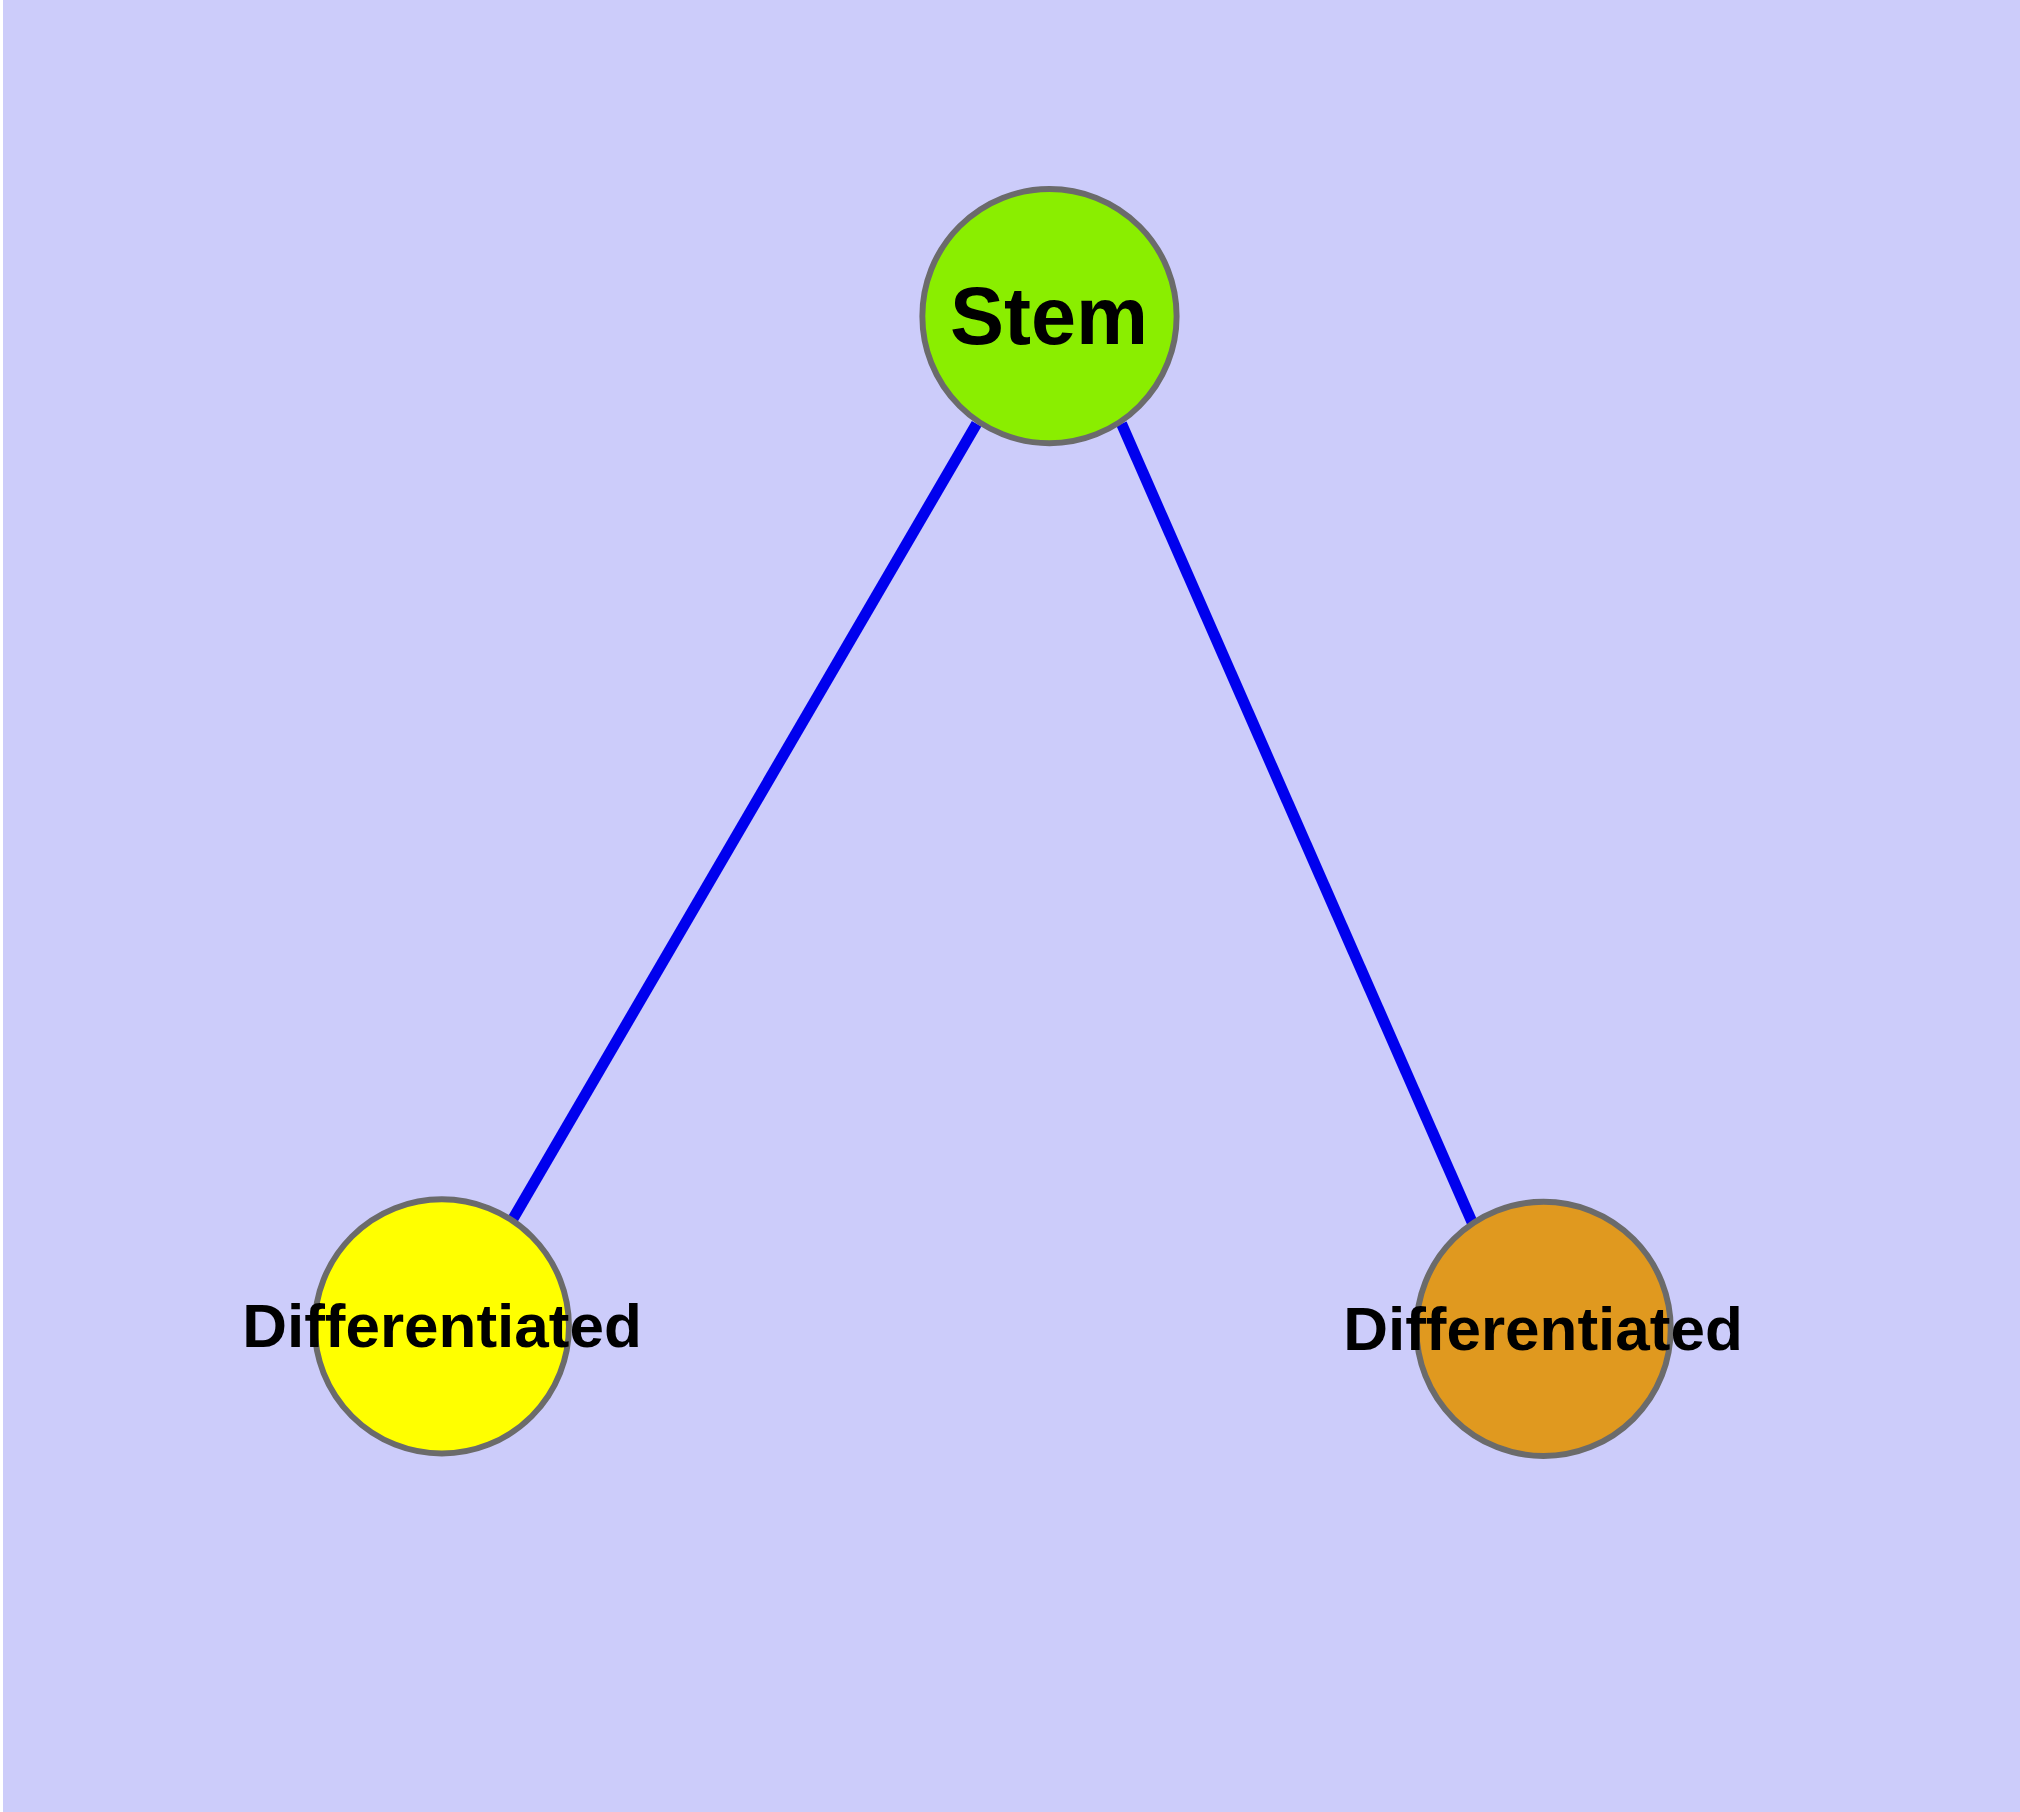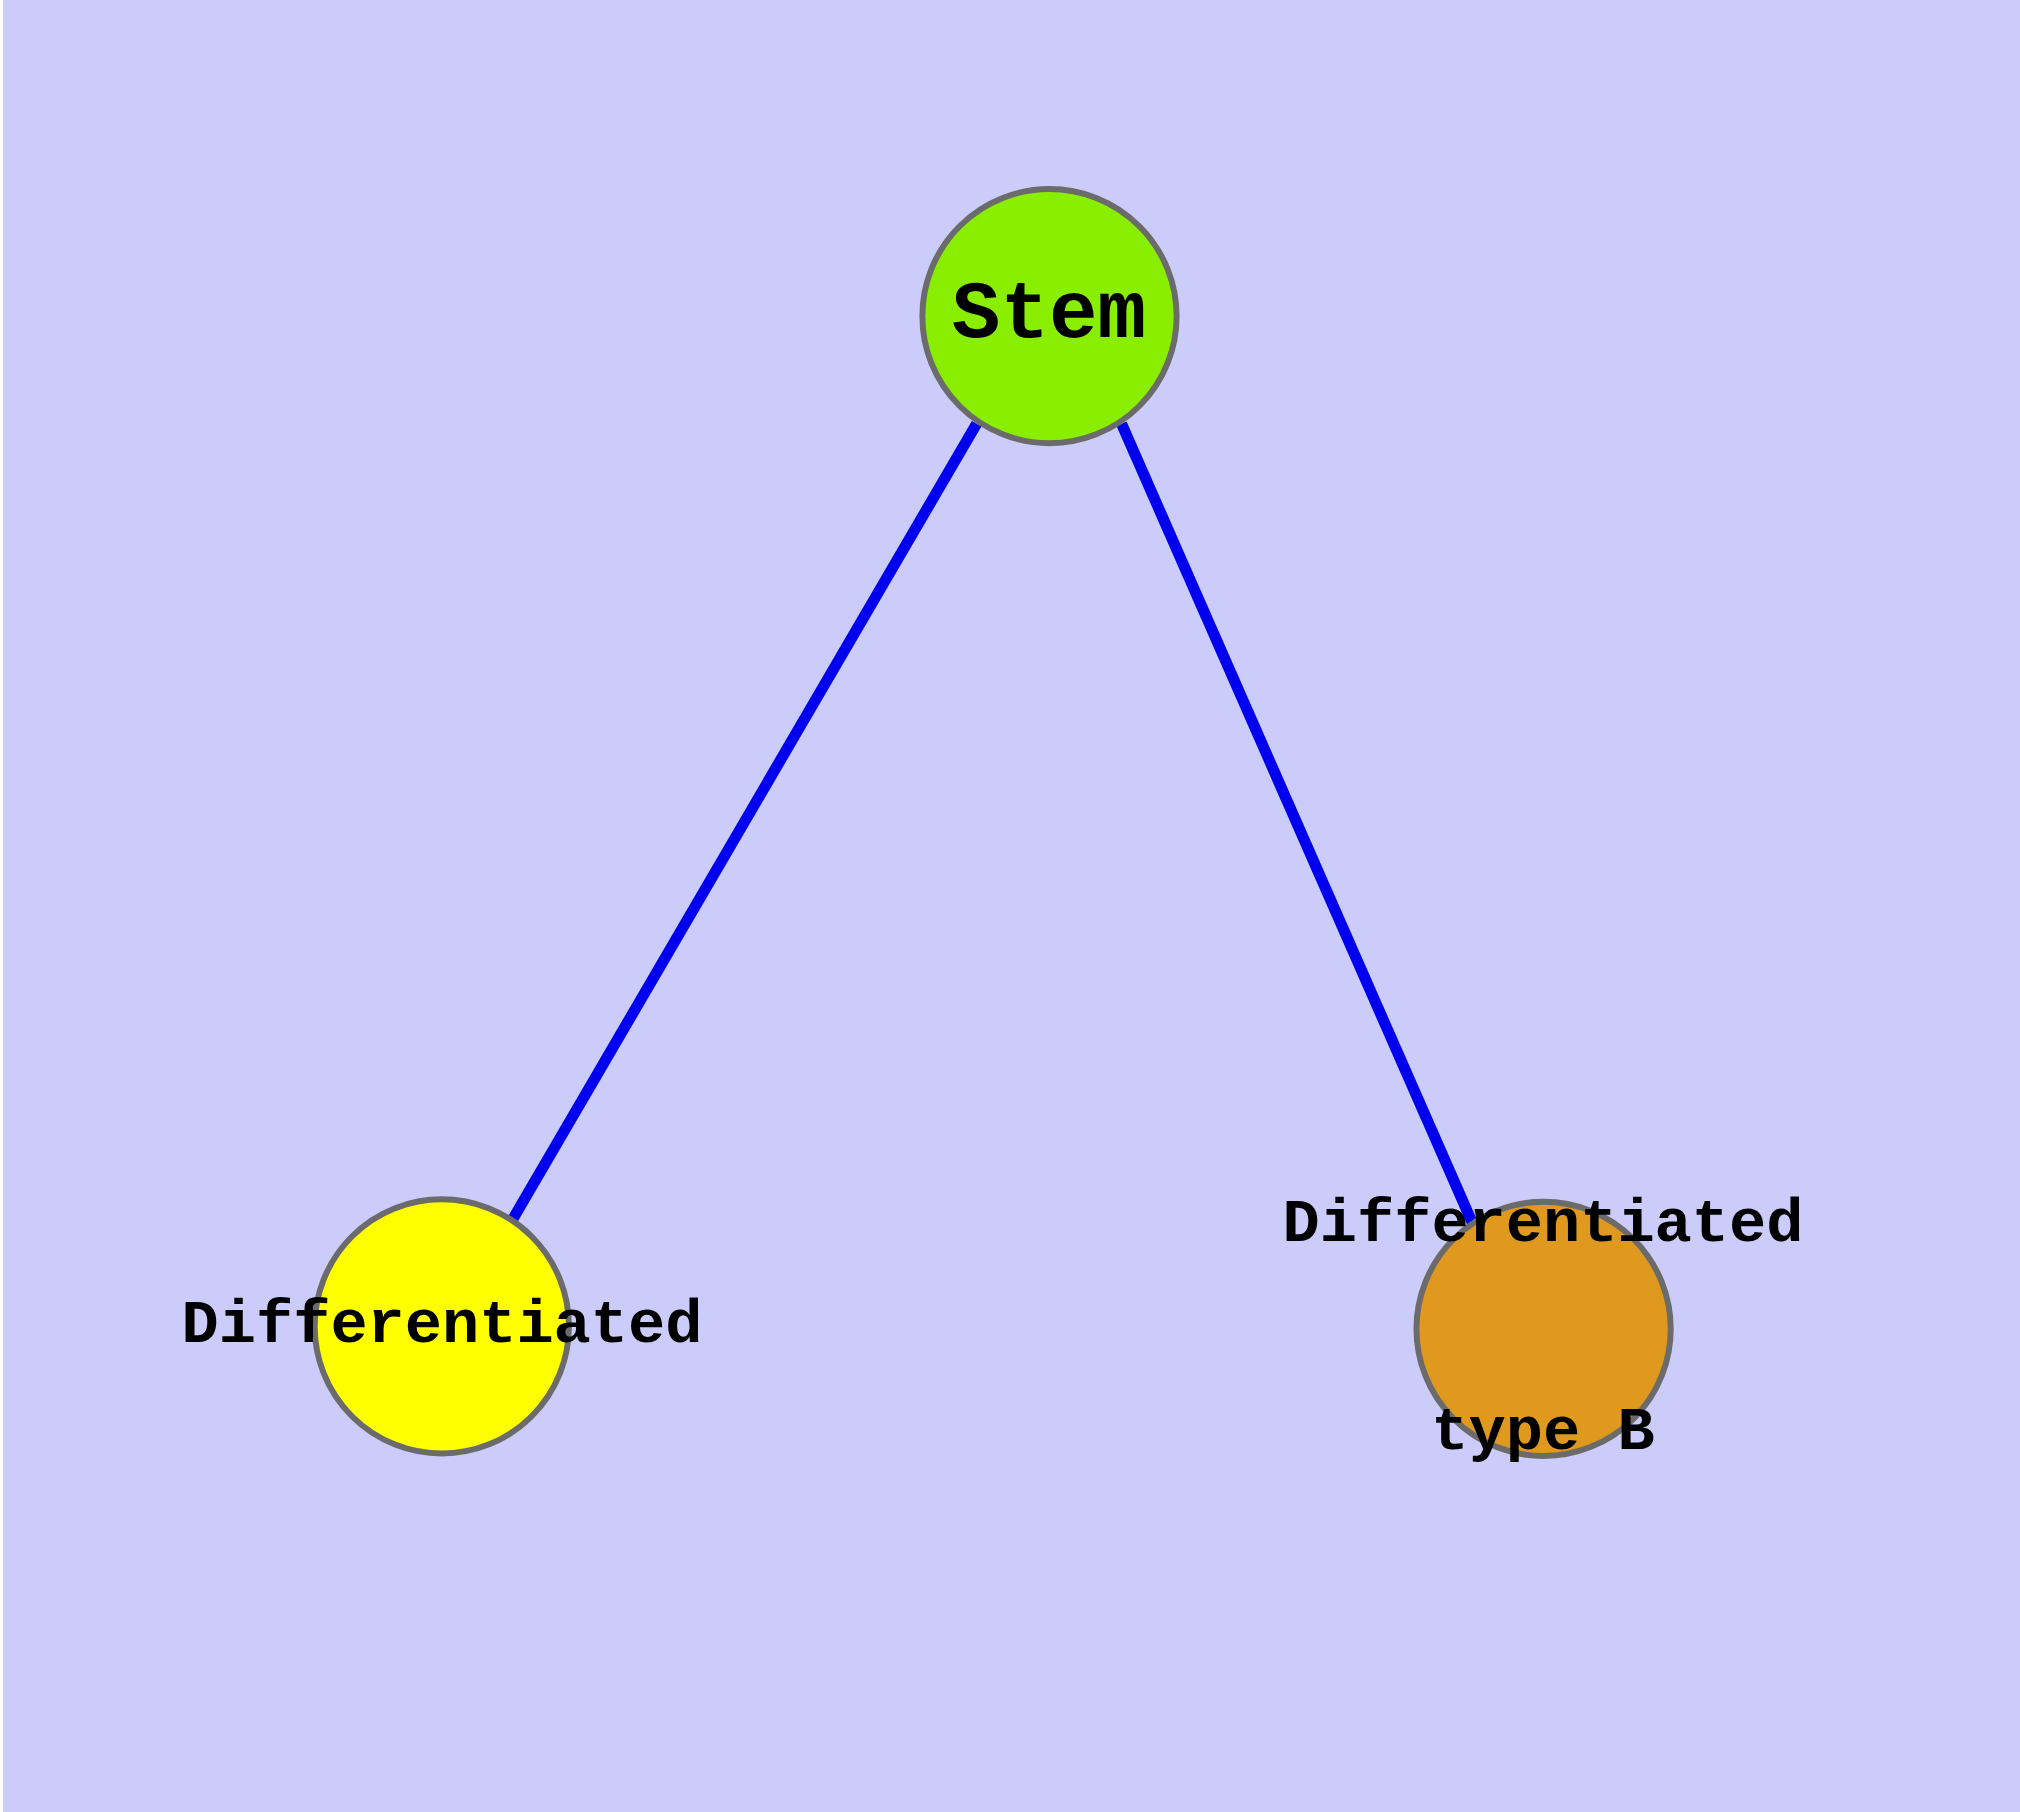--- a/index.html
+++ b/index.html
@@ -6,21 +6,21 @@
     margin: 0;
     padding: 0;
     background: #ffffff;
   }
   #canvas {
     position: relative;
     width: 2021px;
     height: 1812px;
     overflow: hidden;
     background: #ccccfa;
-    font-family: Liberation Mono, monospace;
+    font-family: Liberation Sans, sans-serif;
   }
   #left-strip {
     position: absolute;
     left: 0;
     top: 0;
     width: 3.4px;
     height: 1812px;
     background: #ffffff;
   }
   #graph-svg {
@@ -67,17 +67,16 @@
   </svg>
 
   <div class="node-label small" style="left:1049px; top:316px;">Stem</div>
 
   <div class="node-label multi" style="left:442px; top:1326px;">
     <div>Differentiated</div>
   </div>
 
   <div class="node-label multi" style="left:1543px; top:1329px;">
     <div>Differentiated</div>
-    <div>type B</div>
   </div>
 
 </div>
 
 
 </body></html>

